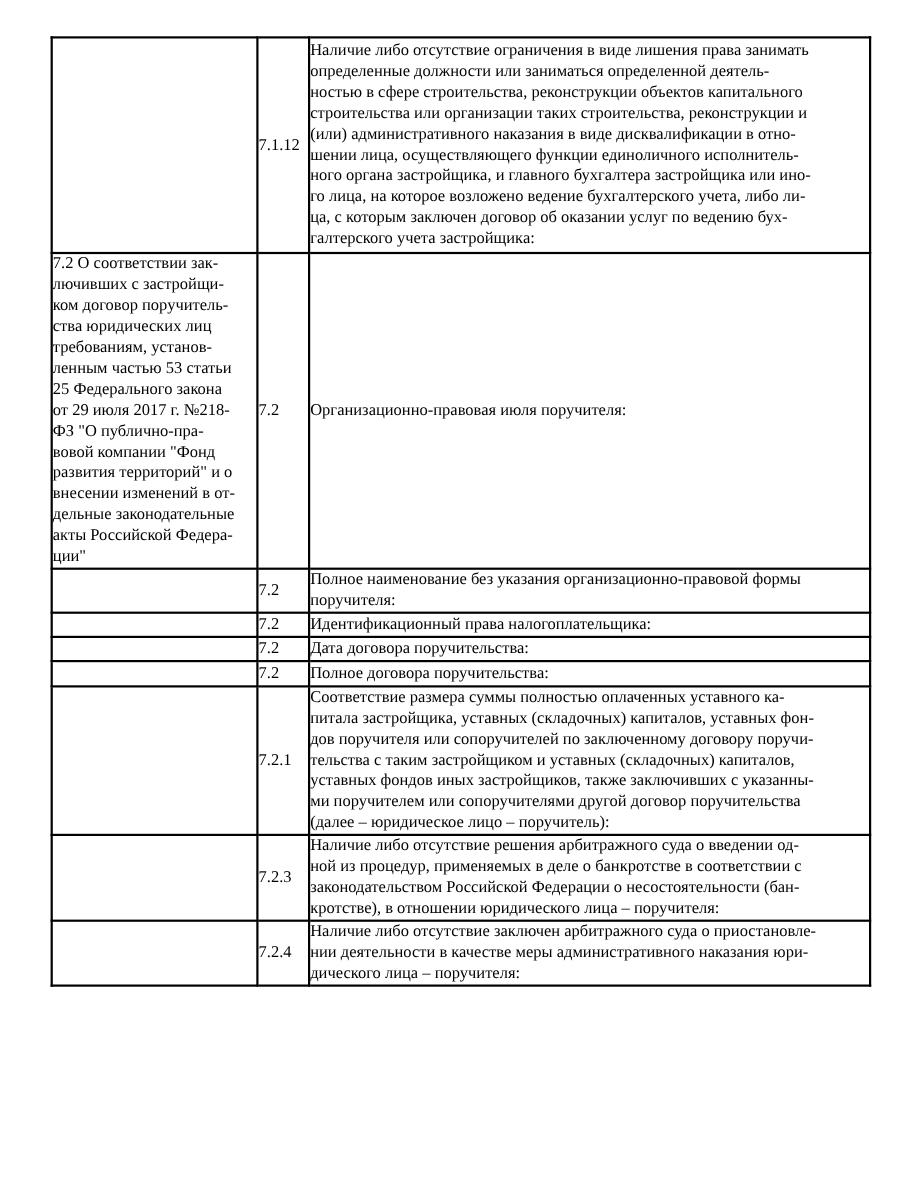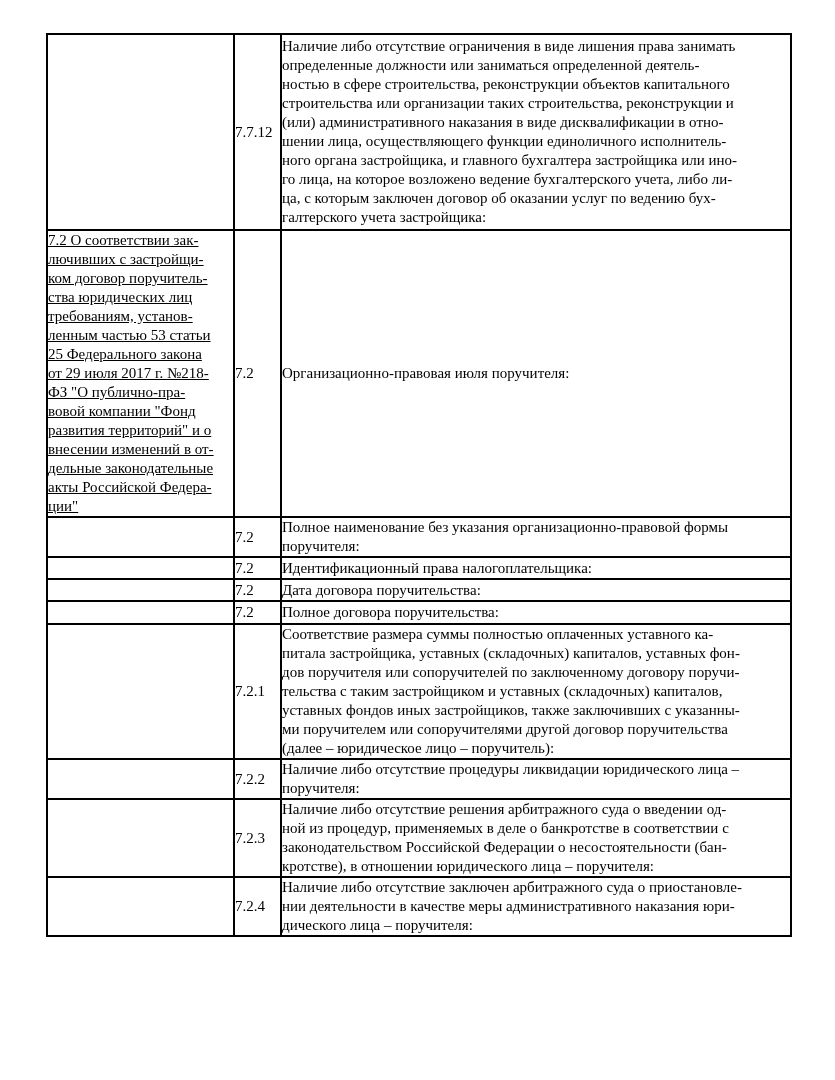--- a/index.html
+++ b/index.html
@@ -32,21 +32,20 @@
     line-height: 19px;
     padding: 0;
     overflow: hidden;
   }
   td.col-section {
     padding-left: 2px;
     padding-right: 1px;
     font-size: 15.5px;
     line-height: 18.2px;
     vertical-align: middle;
-    text-decoration: underline;
   }
   td.col-number {
     padding-left: 3px;
     vertical-align: middle;
   }
   td.col-desc {
     padding-left: 3px;
     padding-right: 2px;
     vertical-align: middle;
   }
@@ -68,21 +67,21 @@
 <div class="page">
   <table class="doc-table">
     <colgroup>
       <col style="width:187px">
       <col style="width:47px">
       <col style="width:510px">
     </colgroup>
     <tbody>
       <tr class="r0">
         <td class="col-section"></td>
-        <td class="col-number">7.7.12</td>
+        <td class="col-number">7.1.12</td>
         <td class="col-desc">Наличие либо отсутствие ограничения в виде лишения права занимать
 определенные должности или заниматься определенной деятель-
 ностью в сфере строительства, реконструкции объектов капитального
 строительства или организации таких строительства, реконструкции и
 (или) административного наказания в виде дисквалификации в отно-
 шении лица, осуществляющего функции единоличного исполнитель-
 ного органа застройщика, и главного бухгалтера застройщика или ино-
 го лица, на которое возложено ведение бухгалтерского учета, либо ли-
 ца, с которым заключен договор об оказании услуг по ведению бух-
 галтерского учета застройщика:</td>
@@ -131,26 +130,20 @@
         <td class="col-section"></td>
         <td class="col-number">7.2.1</td>
         <td class="col-desc">Соответствие размера суммы полностью оплаченных уставного ка-
 питала застройщика, уставных (складочных) капиталов, уставных фон-
 дов поручителя или сопоручителей по заключенному договору поручи-
 тельства с таким застройщиком и уставных (складочных) капиталов,
 уставных фондов иных застройщиков, также заключивших с указанны-
 ми поручителем или сопоручителями другой договор поручительства
 (далее – юридическое лицо – поручитель):</td>
       </tr>
-      <tr class="r7">
-        <td class="col-section"></td>
-        <td class="col-number">7.2.2</td>
-        <td class="col-desc">Наличие либо отсутствие процедуры ликвидации юридического лица –
-поручителя:</td>
-      </tr>
       <tr class="r8">
         <td class="col-section"></td>
         <td class="col-number">7.2.3</td>
         <td class="col-desc">Наличие либо отсутствие решения арбитражного суда о введении од-
 ной из процедур, применяемых в деле о банкротстве в соответствии с
 законодательством Российской Федерации о несостоятельности (бан-
 кротстве), в отношении юридического лица – поручителя:</td>
       </tr>
       <tr class="r9">
         <td class="col-section"></td>

